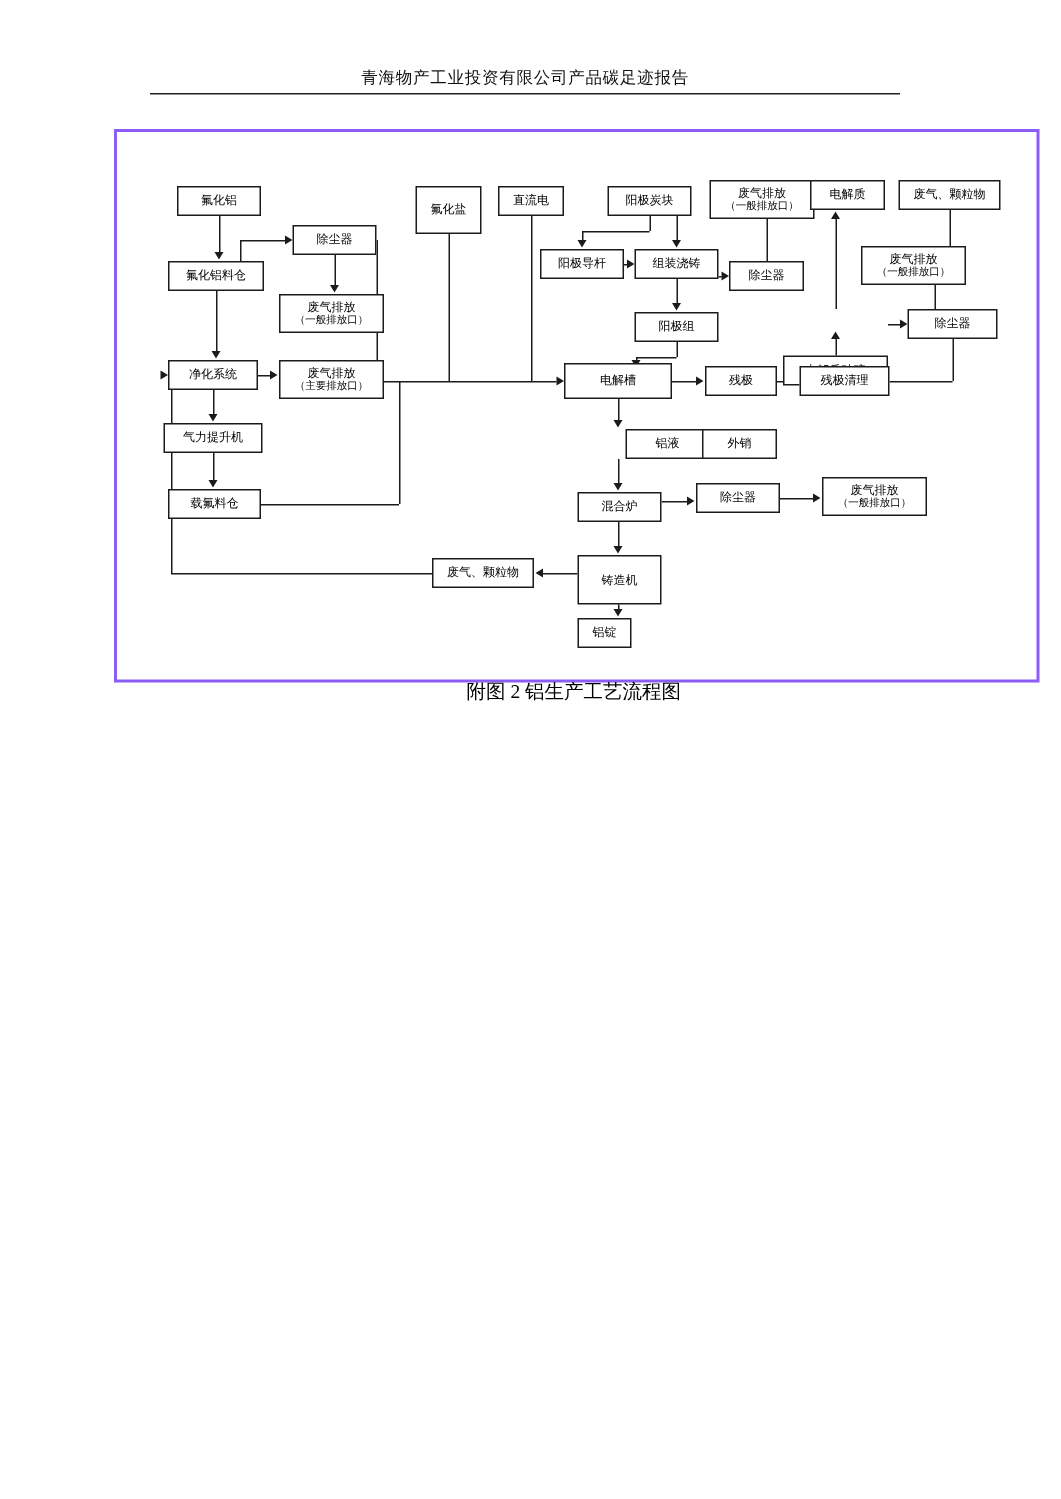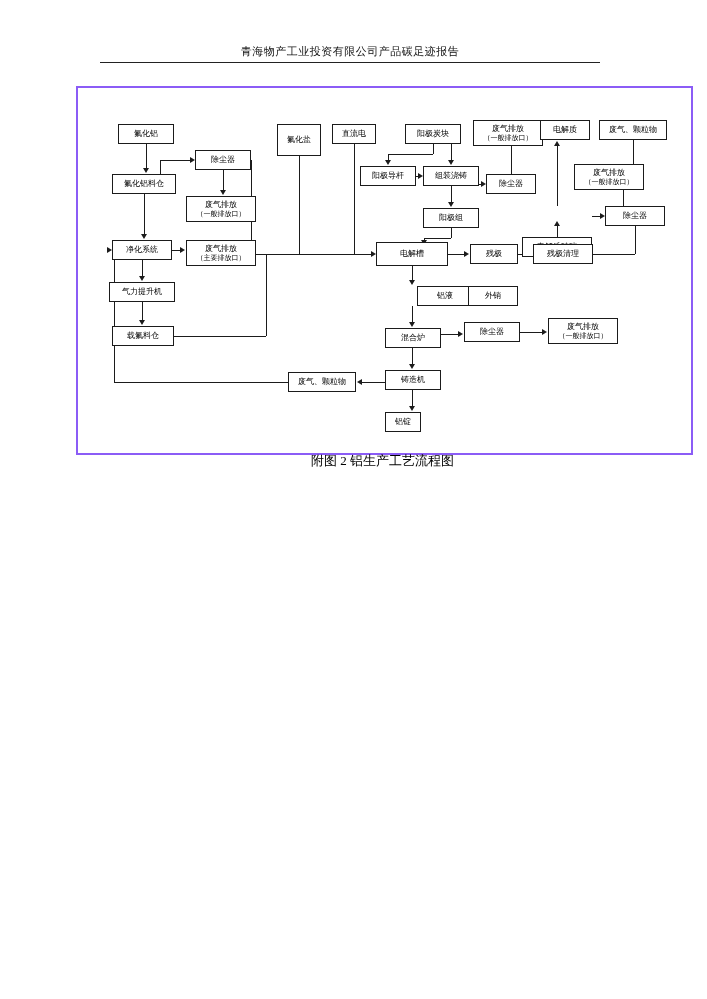--- a/index.html
+++ b/index.html
@@ -338,21 +338,21 @@
     <div class="node" style="left:307px; top:240px; width:56px; height:20px;">
       <span class="main">混合炉</span>
     </div>
     <div class="node" style="left:386px; top:234px; width:56px; height:20px;">
       <span class="main">除尘器</span>
     </div>
     <div class="node" style="left:470px; top:230px; width:70px; height:26px;">
       <span class="main">废气排放</span>
       <span class="sub">（一般排放口）</span>
     </div>
-    <div class="node" style="left:307px; top:282px; width:56px; height:20px;">
+    <div class="node" style="left:307px; top:282px; width:56px; height:33px;">
       <span class="main">铸造机</span>
     </div>
     <div class="node" style="left:307px; top:324px; width:36px; height:20px;">
       <span class="main">铝锭</span>
     </div>
     <div class="node" style="left:210px; top:284px; width:68px; height:20px;">
       <span class="main">废气、颗粒物</span>
     </div>
 
   </div>

